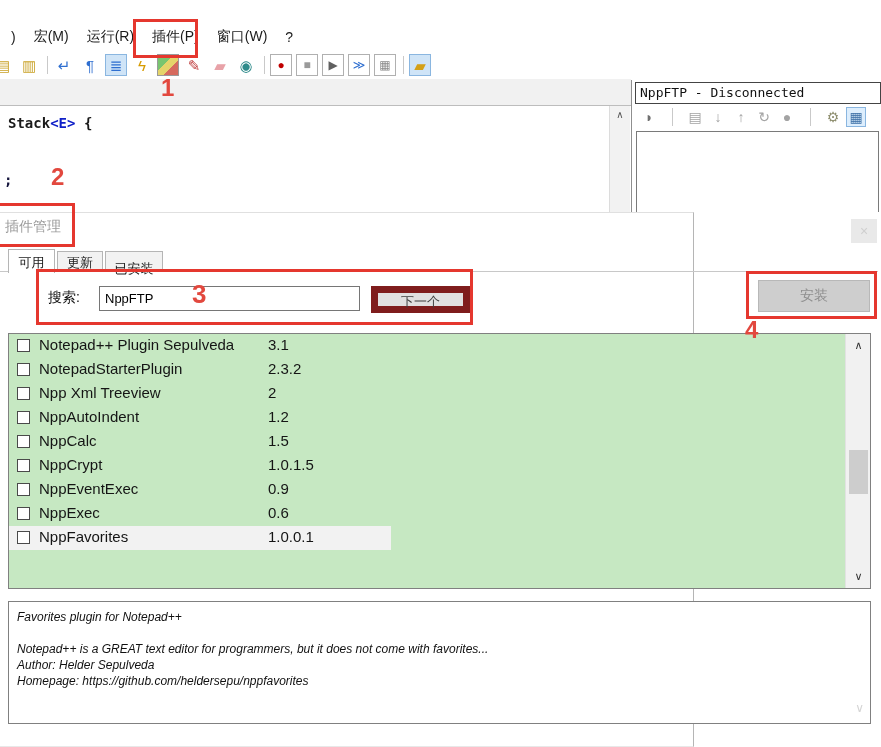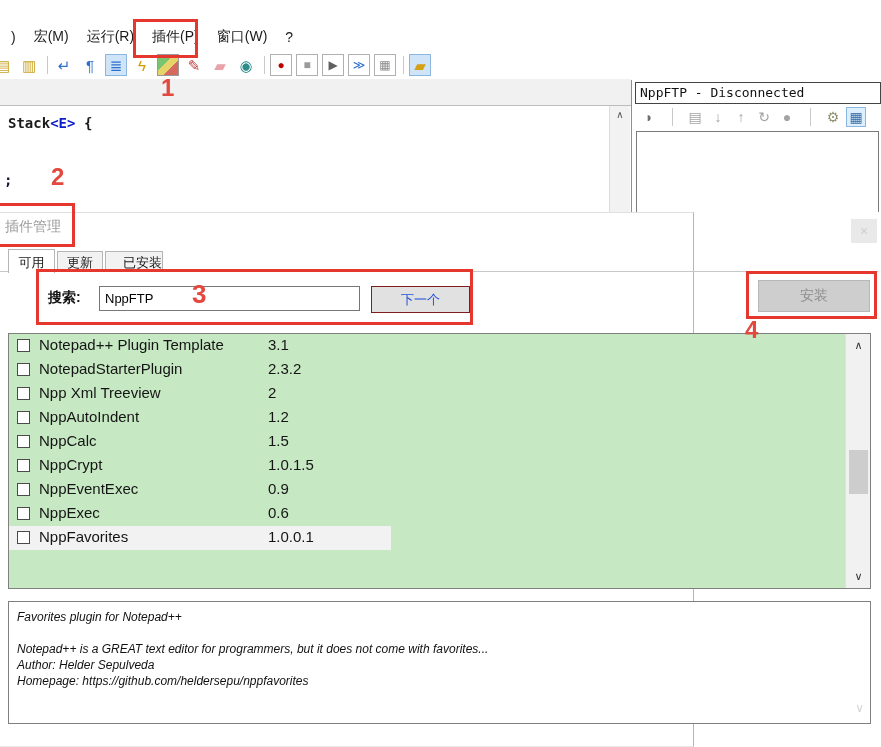--- a/index.html
+++ b/index.html
@@ -47,27 +47,27 @@
   .dialog { position:absolute; left:0; top:212px; width:694px; height:535px; background:#fff; z-index:10;
             border-top:1px solid #e0e0e0; border-right:1px solid #b5b5b5; border-bottom:1px solid #e8e8e8; }
   .dlg-title { position:absolute; left:5px; top:5px; font-size:14px; color:#9b9b9b; }
   .dlg-close { position:absolute; left:851px; top:6px; width:26px; height:24px; background:#e9e9e9;
                color:#cfcfcf; font-size:14px; display:flex; align-items:center; justify-content:center; }
   .tab-line { position:absolute; left:0; top:58px; width:878px; height:1px; background:#c8c8c8; }
   .tab { position:absolute; font-size:13px; text-align:center; color:#1a1a1a; }
   .tab.active { left:8px; top:36px; width:47px; height:24px; background:#fff; border:1px solid #b5b5b5;
                 border-bottom:none; z-index:2; padding-top:4px; }
   .tab.t2 { left:57px; top:38px; width:46px; height:21px; background:#f2f2f2; border:1px solid #b5b5b5; padding-top:2px; }
-  .tab.t3 { left:105px; top:38px; width:58px; height:21px; background:#f2f2f2; border:1px solid #b5b5b5; padding-top:2px;text-align:right; }
-
-  .search-label { position:absolute; left:48px; top:76px; font-size:14px; color:#111;font-weight:bold; }
+  .tab.t3 { left:105px; top:38px; width:58px; height:21px; background:#f2f2f2; border:1px solid #b5b5b5; padding-top:8px; }
+
+  .search-label { position:absolute; left:48px; top:76px; font-size:14px; color:#111; }
   .search-input { position:absolute; left:99px; top:73px; width:261px; height:25px; border:1px solid #767676;
                   font-size:13px; padding:0 5px; font-family:"Liberation Sans", sans-serif; background:#fff; }
   .next-btn { position:absolute; left:371px; top:73px; width:99px; height:27px; background:#e1e1e1;
-              border:1px solid #7f1d1d; font-size:13px; color:#1d4ed8; }
+              border:7px solid #7f1d1d; font-size:13px; color:#404040; }
   .install-btn { position:absolute; left:758px; top:67px; width:112px; height:32px; background:#cecece;
                  border:1px solid #b8b8b8; font-size:14px; color:#8f8f8f; }
 
   
   .plist { position:absolute; left:8px; top:120px; width:863px; height:256px; border:1px solid #808080;
            background:#c6e8c2; overflow:hidden; }
   .plist-header { position:relative; height:23px; background:#fff; border-bottom:1px solid #ddd; font-size:14px; color:#1a1a1a; }
   .col-plugin { position:absolute; left:12px; top:3px; }
   .col-version { position:absolute; left:259px; top:3px; }
   .hdr-sep1 { position:absolute; left:252px; top:0; width:1px; height:23px; background:#ececec; }
@@ -206,21 +206,21 @@
     <div class="search-label">搜索:</div>
     <input class="search-input" type="text" value="NppFTP" style="">
     <button class="next-btn">下一个</button>
     <button class="install-btn">安装</button>
 
     <div class="plist">
       <div>
 
           <div class="prow">
             <span class="cb"></span>
-            <span class="pname">Notepad++ Plugin Template</span>
+            <span class="pname">Notepad++ Plugin Sepulveda</span>
             <span class="pver">3.1</span>
           </div>
 
           <div class="prow">
             <span class="cb"></span>
             <span class="pname">NotepadStarterPlugin</span>
             <span class="pver">2.3.2</span>
           </div>
 
           <div class="prow">

